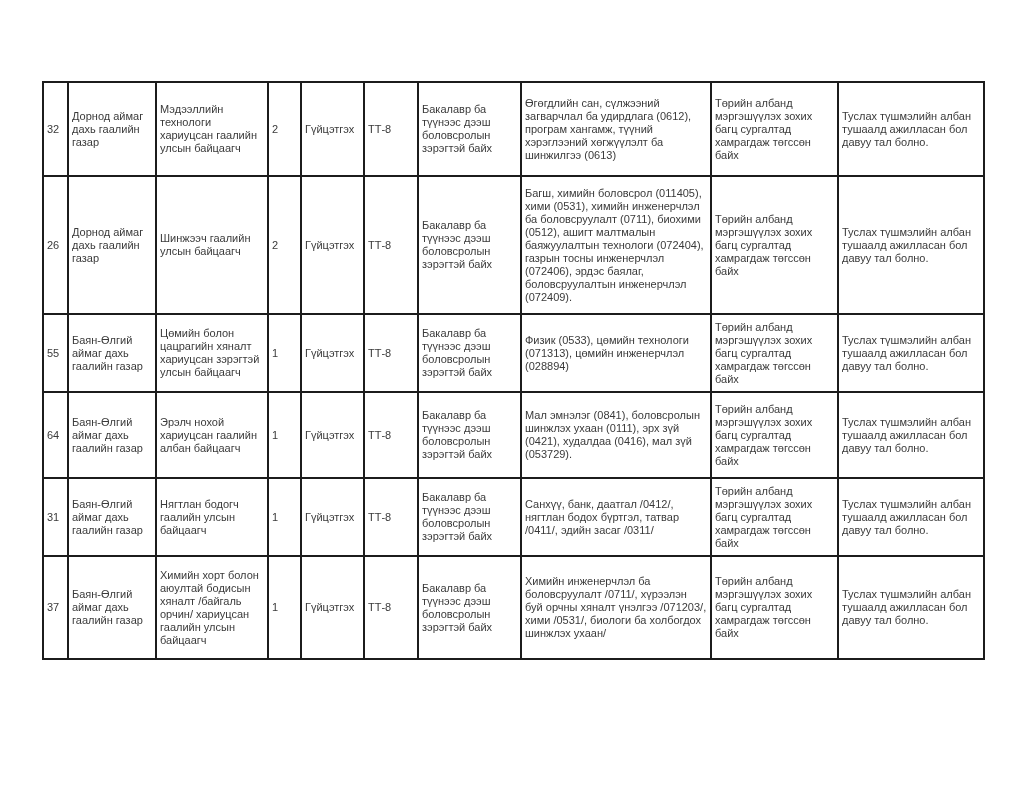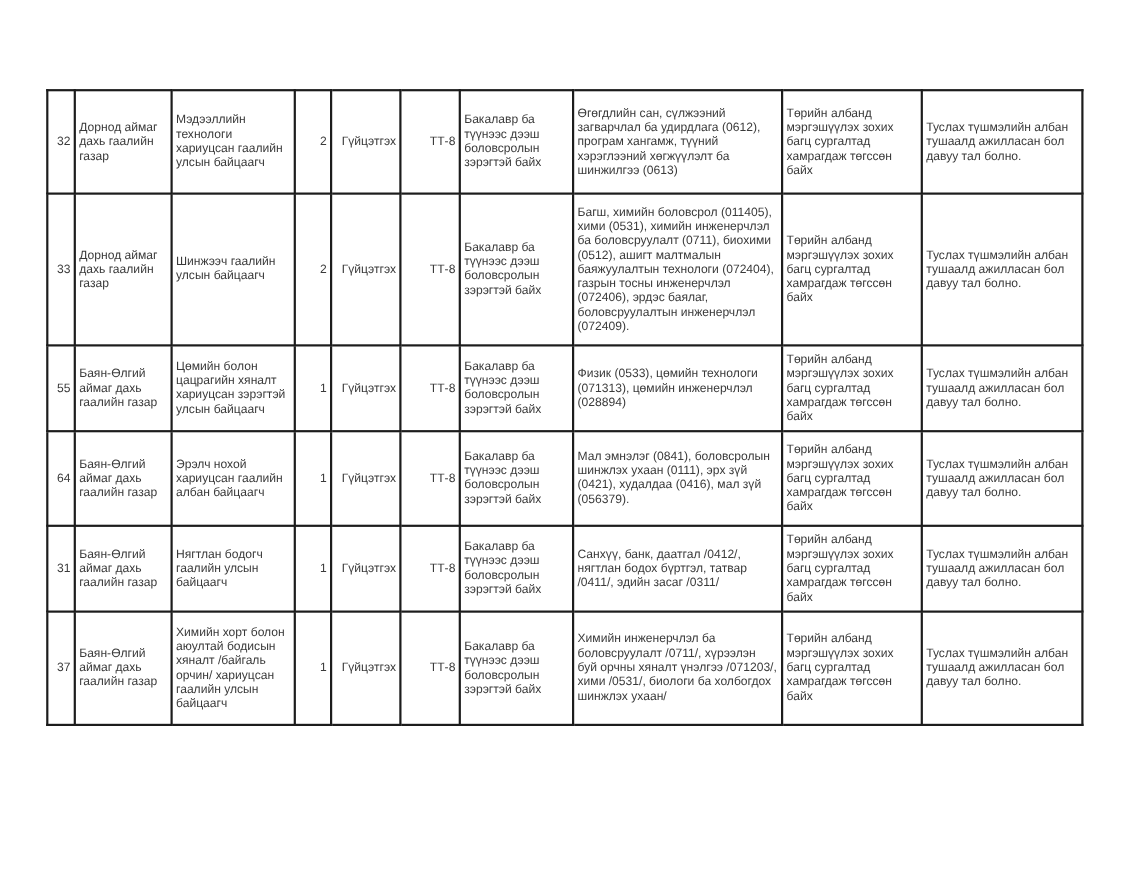--- a/index.html
+++ b/index.html
@@ -28,21 +28,21 @@
     padding: 2px 3px;
     font-family: "Liberation Sans", sans-serif;
     font-size: 11px;
     line-height: 13px;
     color: #3a3a3a;
     word-wrap: break-word;
     overflow: hidden;
     text-align: left;
   }
   table.doc-table td.tc {
-    text-align: right;
+    text-align: left;
   }
   tr.row-32 { height: 94px; }
   tr.row-33 { height: 138px; }
   tr.row-34 { height: 78px; }
   tr.row-35 { height: 86px; }
   tr.row-36 { height: 78px; }
   tr.row-37 { height: 103px; }
 </style>
 </head>
 <body>
@@ -68,21 +68,21 @@
         <td>Мэдээллийн технологи хариуцсан гаалийн улсын байцаагч</td>
         <td class="tc">2</td>
         <td class="tc">Гүйцэтгэх</td>
         <td class="tc">ТТ-8</td>
         <td>Бакалавр ба түүнээс дээш боловсролын зэрэгтэй байх</td>
         <td>Өгөгдлийн сан, сүлжээний загварчлал ба удирдлага (0612), програм хангамж, түүний хэрэглээний хөгжүүлэлт ба шинжилгээ (0613)</td>
         <td>Төрийн албанд мэргэшүүлэх зохих багц сургалтад хамрагдаж төгссөн байх</td>
         <td>Туслах түшмэлийн албан тушаалд ажилласан бол давуу тал болно.</td>
       </tr>
       <tr class="row-33">
-        <td class="tc">33</td>
+        <td class="tc">26</td>
         <td>Дорнод аймаг дахь гаалийн газар</td>
         <td>Шинжээч гаалийн улсын байцаагч</td>
         <td class="tc">2</td>
         <td class="tc">Гүйцэтгэх</td>
         <td class="tc">ТТ-8</td>
         <td>Бакалавр ба түүнээс дээш боловсролын зэрэгтэй байх</td>
         <td>Багш, химийн боловсрол (011405), хими (0531), химийн инженерчлэл ба боловсруулалт (0711), биохими (0512), ашигт малтмалын баяжуулалтын технологи (072404), газрын тосны инженерчлэл (072406), эрдэс баялаг, боловсруулалтын инженерчлэл (072409).</td>
         <td>Төрийн албанд мэргэшүүлэх зохих багц сургалтад хамрагдаж төгссөн байх</td>
         <td>Туслах түшмэлийн албан тушаалд ажилласан бол давуу тал болно.</td>
       </tr>
@@ -99,21 +99,21 @@
         <td>Туслах түшмэлийн албан тушаалд ажилласан бол давуу тал болно.</td>
       </tr>
       <tr class="row-35">
         <td class="tc">64</td>
         <td>Баян-Өлгий аймаг дахь гаалийн газар</td>
         <td>Эрэлч нохой хариуцсан гаалийн албан байцаагч</td>
         <td class="tc">1</td>
         <td class="tc">Гүйцэтгэх</td>
         <td class="tc">ТТ-8</td>
         <td>Бакалавр ба түүнээс дээш боловсролын зэрэгтэй байх</td>
-        <td>Мал эмнэлэг (0841), боловсролын шинжлэх ухаан (0111), эрх зүй (0421), худалдаа (0416), мал зүй (056379).</td>
+        <td>Мал эмнэлэг (0841), боловсролын шинжлэх ухаан (0111), эрх зүй (0421), худалдаа (0416), мал зүй (053729).</td>
         <td>Төрийн албанд мэргэшүүлэх зохих багц сургалтад хамрагдаж төгссөн байх</td>
         <td>Туслах түшмэлийн албан тушаалд ажилласан бол давуу тал болно.</td>
       </tr>
       <tr class="row-36">
         <td class="tc">31</td>
         <td>Баян-Өлгий аймаг дахь гаалийн газар</td>
         <td>Нягтлан бодогч гаалийн улсын байцаагч</td>
         <td class="tc">1</td>
         <td class="tc">Гүйцэтгэх</td>
         <td class="tc">ТТ-8</td>

